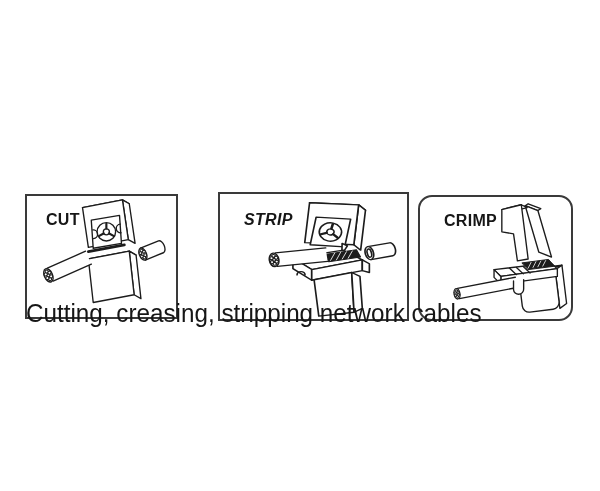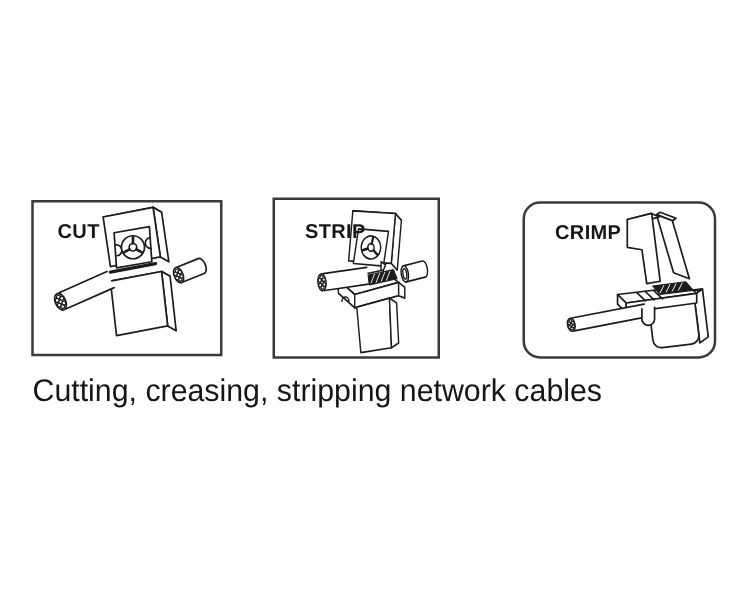--- a/index.html
+++ b/index.html
@@ -13,23 +13,24 @@
     height: 491px;
     background: var(--background, #ffffff);
     font-family: "Liberation Sans", sans-serif;
     overflow: hidden;
   }
   .panel {
     position: absolute;
     box-sizing: border-box;
     border: 2px solid var(--panel-border, #3a3a3a);
     background: var(--background, #ffffff);
+    margin-top: 34px;
   }
   .panel-cut   { left: 25px;  top: 160px; width: 153px; height: 125px; }
-  .panel-strip { left: 218px; top: 158px; width: 134px; height: 129px; }
+  .panel-strip { left: 218px; top: 158px; width: 191px; height: 129px; font-style: italic; }
   .panel-crimp { left: 418px; top: 161px; width: 155px; height: 126px; border-radius: 14px; }
   .panel svg {
     position: absolute;
     inset: 0;
     width: 100%;
     height: 100%;
     color: var(--line, #1c1c1c);
   }
   .panel-label {
     position: absolute;

